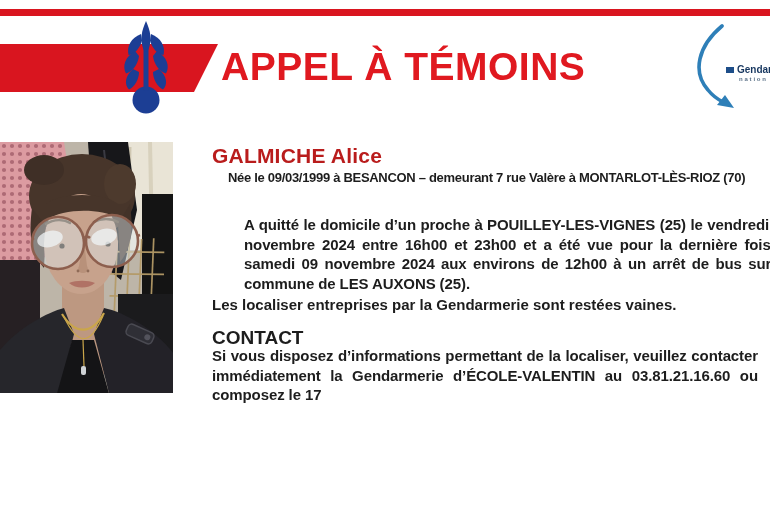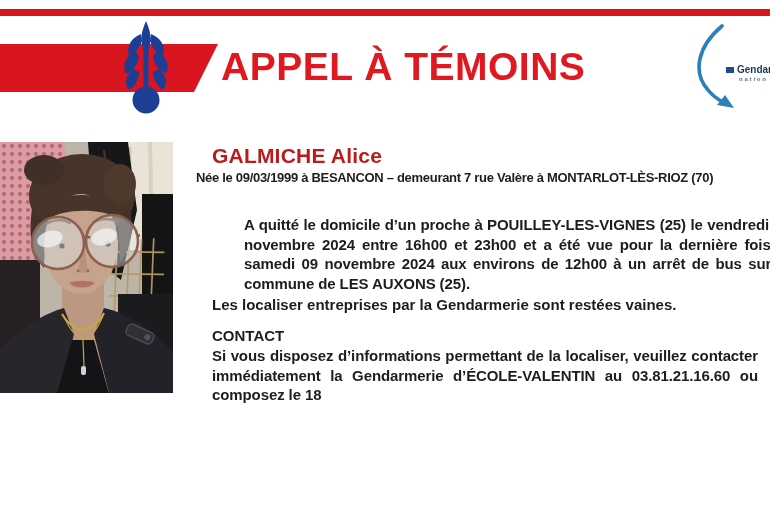--- a/index.html
+++ b/index.html
@@ -23,25 +23,25 @@
   .brand-row { position:absolute; left:34px; top:40px; display:flex; align-items:center; gap:3px; }
   .brand-square { width:8px; height:6px; background:#1d4e89; flex:0 0 auto; }
   .brand-name { font-size:10px; font-weight:700; color:#16365f; white-space:nowrap; }
   .brand-sub { position:absolute; left:47px; top:52px; font-size:6px; letter-spacing:1.8px;
                color:#5d7389; font-weight:700; white-space:nowrap; }
   
   .photo { position:absolute; left:0; top:142px; width:173px; height:251px; }
   
   .txt { position:absolute; color:#1d1d1d; font-weight:700; }
   .person-name { left:212px; top:144px; font-size:21px; letter-spacing:0.2px; color:#b91c1c; }
-  .person-birth { left:196px; top:170px; font-size:13px; letter-spacing:-0.3px; white-space:nowrap; }
+  .person-birth { left:228px; top:170px; font-size:13px; letter-spacing:-0.3px; white-space:nowrap; }
   .para { width:546px; font-size:15px; line-height:19.5px; text-align:justify; letter-spacing:-0.1px; }
   .para-disappearance { left:196px; top:215px;margin-left:48px; }
   .para-searches { left:212px; top:296px; font-size:15px; }
-  .contact-heading { left:212px; top:327px; font-size:15px; }
+  .contact-heading { left:212px; top:327px; font-size:19px; }
   .para-contact { left:212px; top:346px; }
   
   .bottom-line-left  { position:absolute; left:0;   top:490px; width:341px; height:7px; background:#d9151f; }
   .bottom-line-right { position:absolute; left:452px; top:490px; width:318px; height:7px; background:#d9151f; }
   .gov-logo { position:absolute; left:348px; top:477px; }
 </style>
 </head>
 <body>
 
 <div class="poster">
@@ -150,21 +150,21 @@
       <rect x="126" y="186" width="28" height="12" rx="4" fill="#2f2f36" stroke="#4a4a52" stroke-width="1.5"></rect>
       <circle cx="148" cy="192" r="3" fill="#53535c"></circle>
     </g>
   </svg>
 
   <div class="txt person-name">GALMICHE Alice</div>
   <div class="txt person-birth">Née le 09/03/1999 à BESANCON – demeurant 7 rue Valère à MONTARLOT-LÈS-RIOZ (70)</div>
   <div class="txt para para-disappearance">A quitté le domicile d’un proche à POUILLEY-LES-VIGNES (25) le vendredi 08 novembre 2024 entre 16h00 et 23h00 et a été vue pour la dernière fois le samedi 09 novembre 2024 aux environs de 12h00 à un arrêt de bus sur la commune de LES AUXONS (25).</div>
   <div class="txt para-searches">Les localiser entreprises par la Gendarmerie sont restées vaines.</div>
   <div class="txt contact-heading">CONTACT</div>
-  <div class="txt para para-contact">Si vous disposez d’informations permettant de la localiser, veuillez contacter immédiatement la Gendarmerie d’ÉCOLE-VALENTIN au 03.81.21.16.60 ou composez le 18</div>
+  <div class="txt para para-contact">Si vous disposez d’informations permettant de la localiser, veuillez contacter immédiatement la Gendarmerie d’ÉCOLE-VALENTIN au 03.81.21.16.60 ou composez le 17</div>
 
   <div class="bottom-line-left"></div>
   <div class="bottom-line-right"></div>
 
   <svg class="gov-logo" width="92" height="33" viewBox="0 0 92 33">
     <rect x="0" y="0" width="45" height="33" fill="#26269b"></rect>
     <path d="M45,0 L33,0 C38,5 30.5,7.5 34,12 C28.5,15 34,18.5 29.5,22 C35,26 31.5,29 36,33 L45,33 Z" fill="#ffffff"></path>
     <g stroke="#ffffff" stroke-width="1.4" stroke-linecap="round">
       <line x1="17" y1="21" x2="25" y2="17"></line>
       <line x1="20" y1="15.5" x2="23.5" y2="23"></line>

